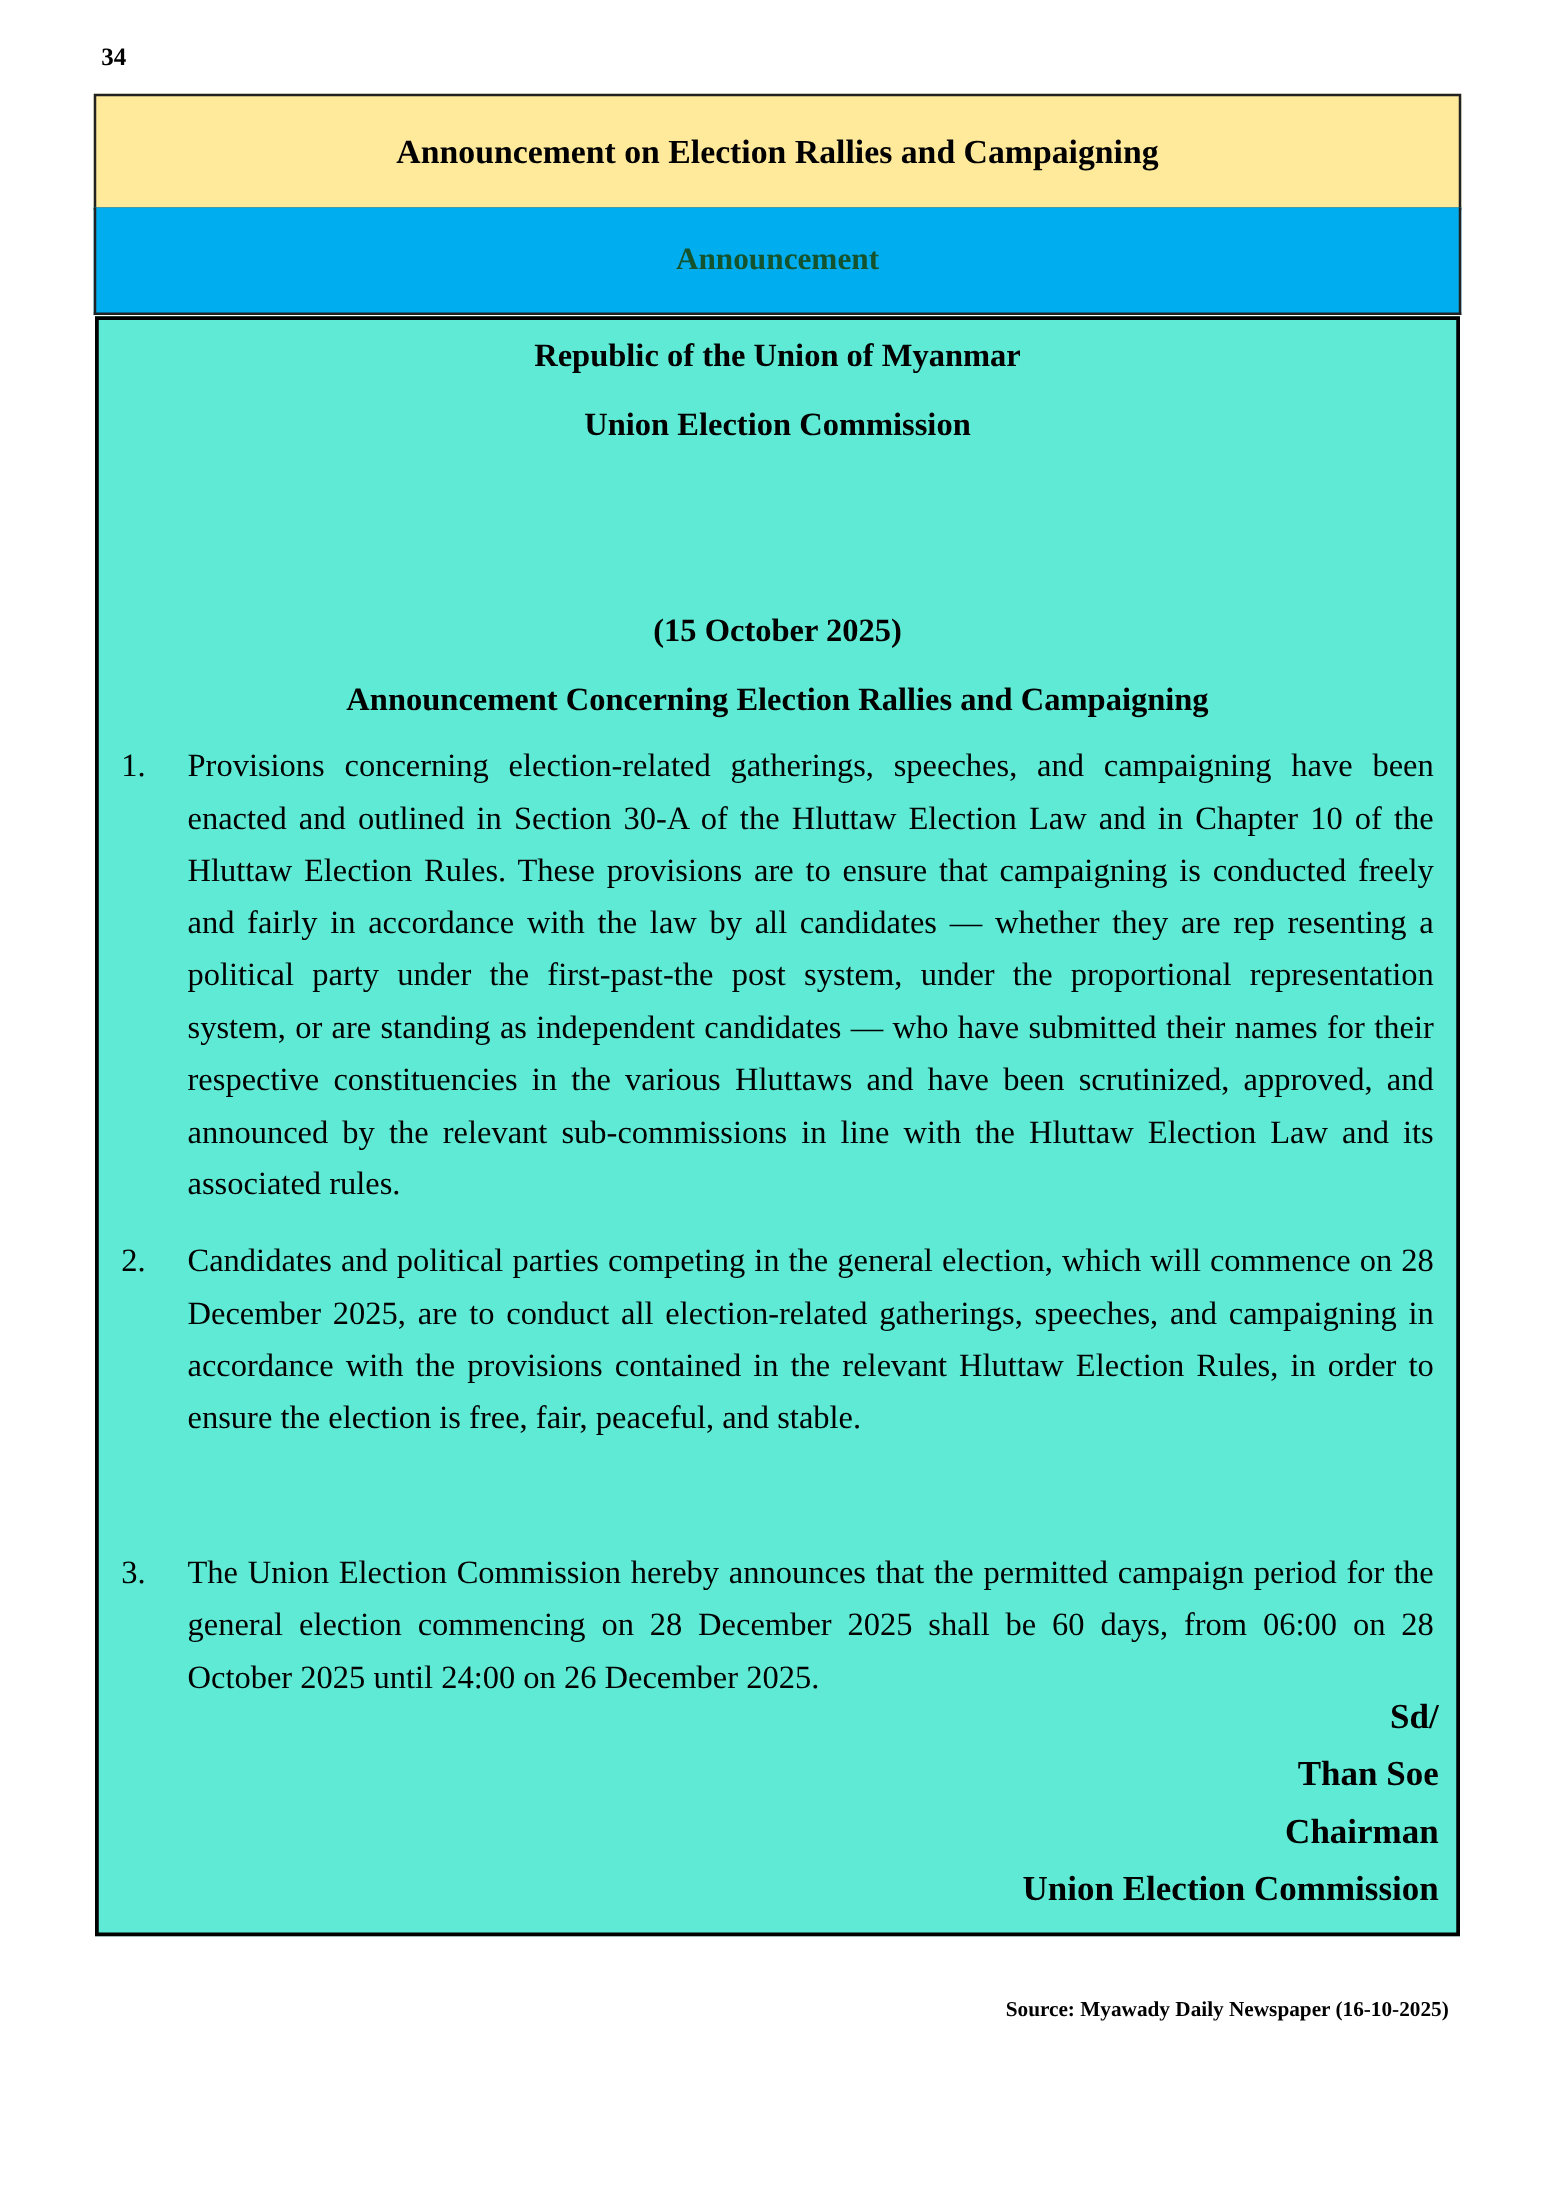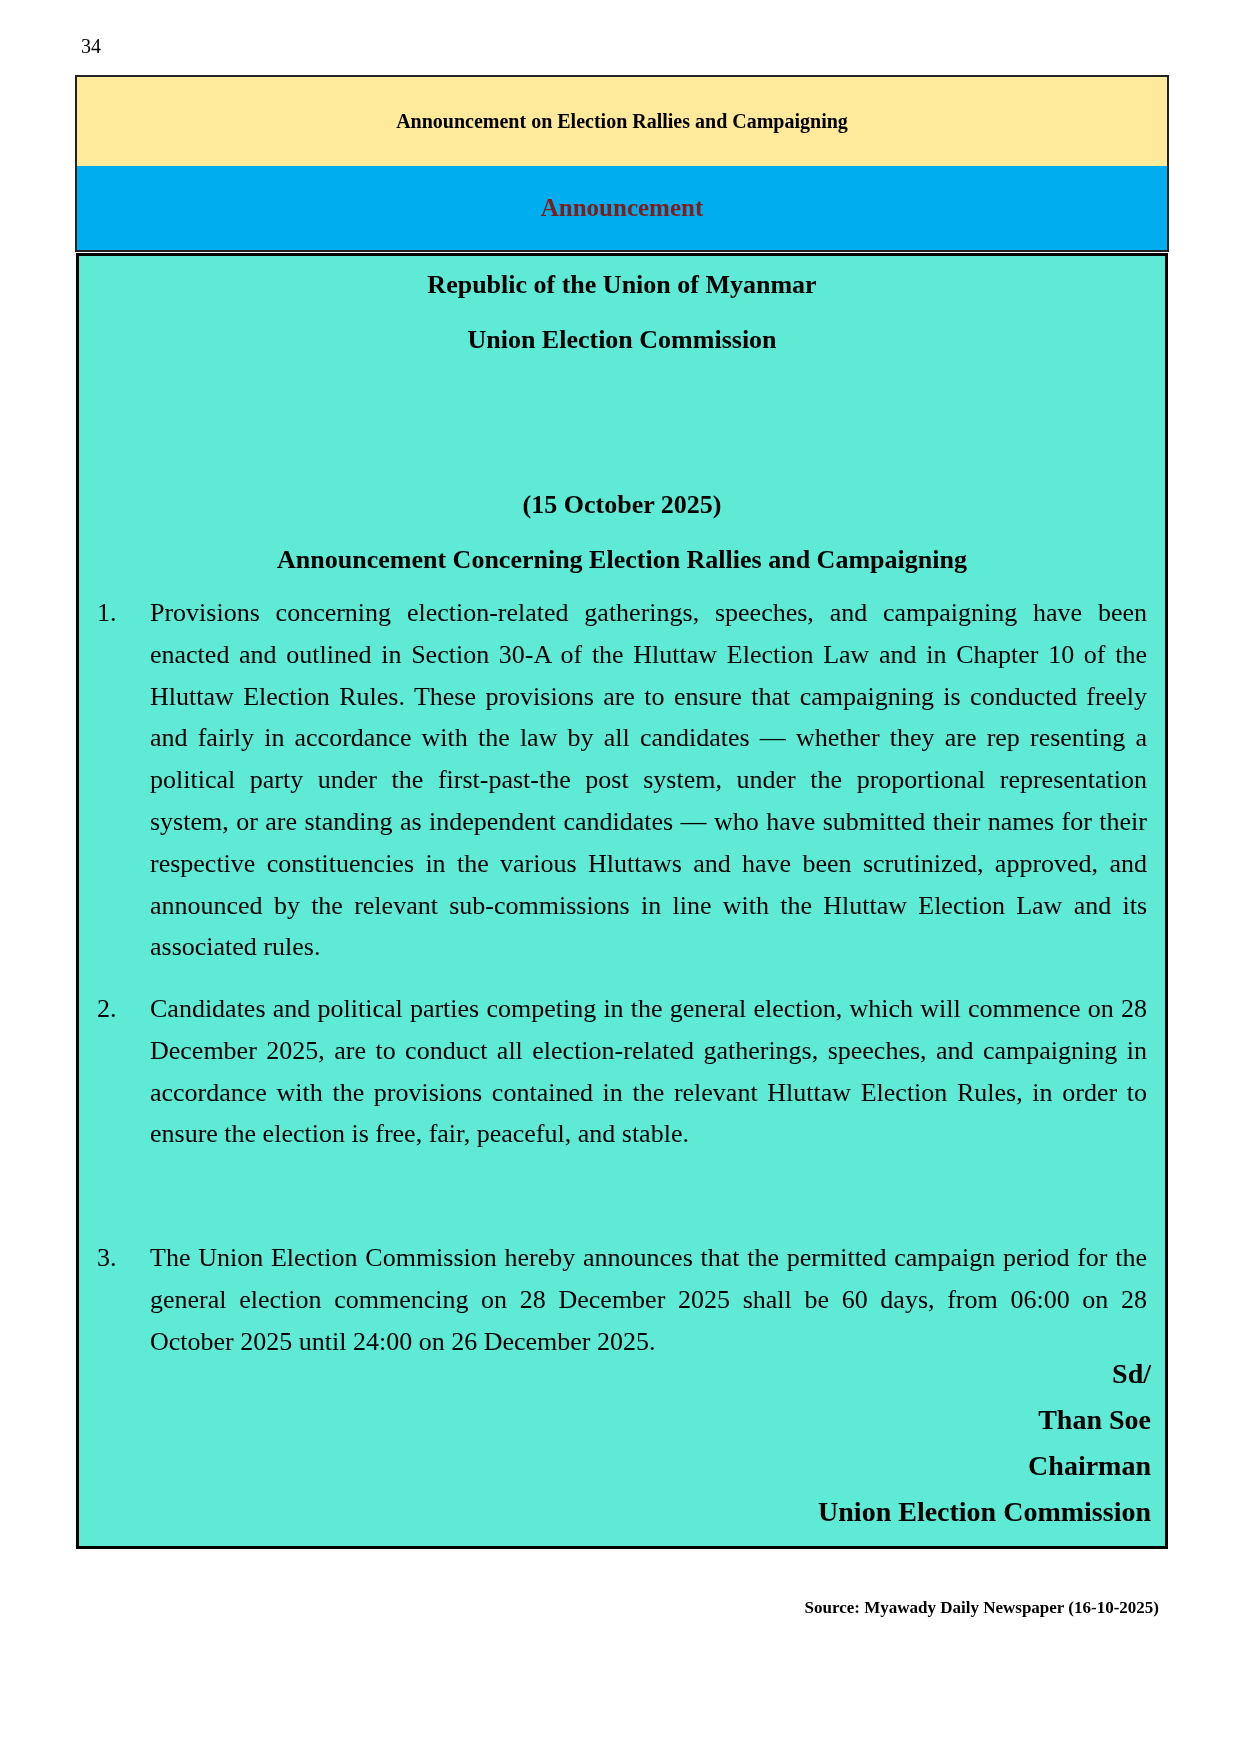--- a/index.html
+++ b/index.html
@@ -2,34 +2,34 @@
 <html><head>
 <meta charset="utf-8">
 <style>
   html, body { margin: 0; padding: 0; background: #ffffff; }
   body {
     width: 1241px; height: 1755px; position: relative; overflow: hidden;
     font-family: "Liberation Serif", "DejaVu Serif", serif; color: #000;
   }
   .page-number {
     position: absolute; left: 81px; top: 36px;
-    font-size: 20px; font-weight: normal; line-height: 20px;
+    font-size: 20px; font-weight: bold; line-height: 20px;
   }
   .title-bar {
     position: absolute; left: 75px; top: 75px; width: 1090px; height: 89px;
     background: #FFE99A; border: 2px solid #222; border-bottom: 2px solid #222;
     display: flex; align-items: center; justify-content: center;
   }
-  .title-bar span { font-size: 20px; font-weight: bold; letter-spacing: 0; }
+  .title-bar span { font-size: 27px; font-weight: bold; letter-spacing: 0; }
   .sub-bar {
     position: absolute; left: 75px; top: 166px; width: 1090px; height: 84px;
     background: #00AEEF; border: 2px solid #222; border-top: none;
     display: flex; align-items: center; justify-content: center;
   }
-  .sub-bar span { color: #7f1d1d; font-size: 25px; font-weight: bold; }
+  .sub-bar span { color: #14532d; font-size: 25px; font-weight: bold; }
   .content-box {
     position: absolute; left: 76px; top: 253px; width: 1086px; height: 1290px;
     border: 3px solid #000; background: #5eead4;
   }
   .center-line {
     position: absolute; left: 0; right: 0; text-align: center;
     font-size: 26px; line-height: 30px;
   }
   .bold { font-weight: bold; }
   sup { font-size: 15px; vertical-align: 11px; line-height: 0; }

